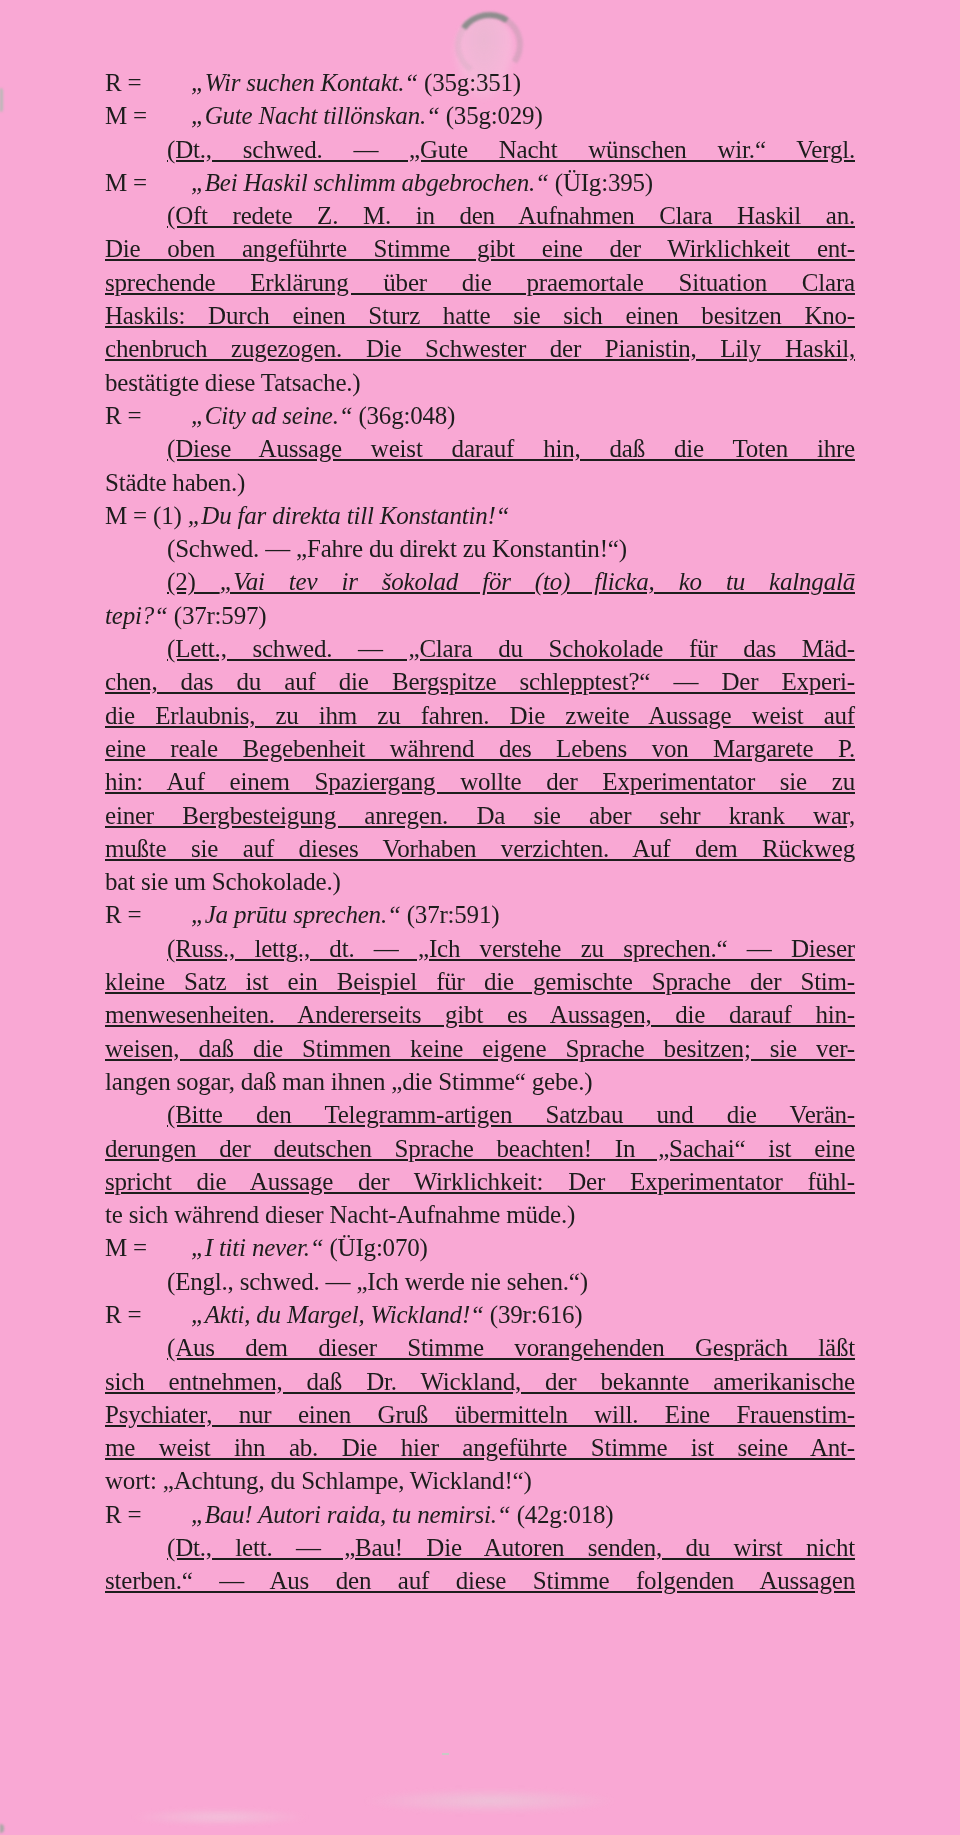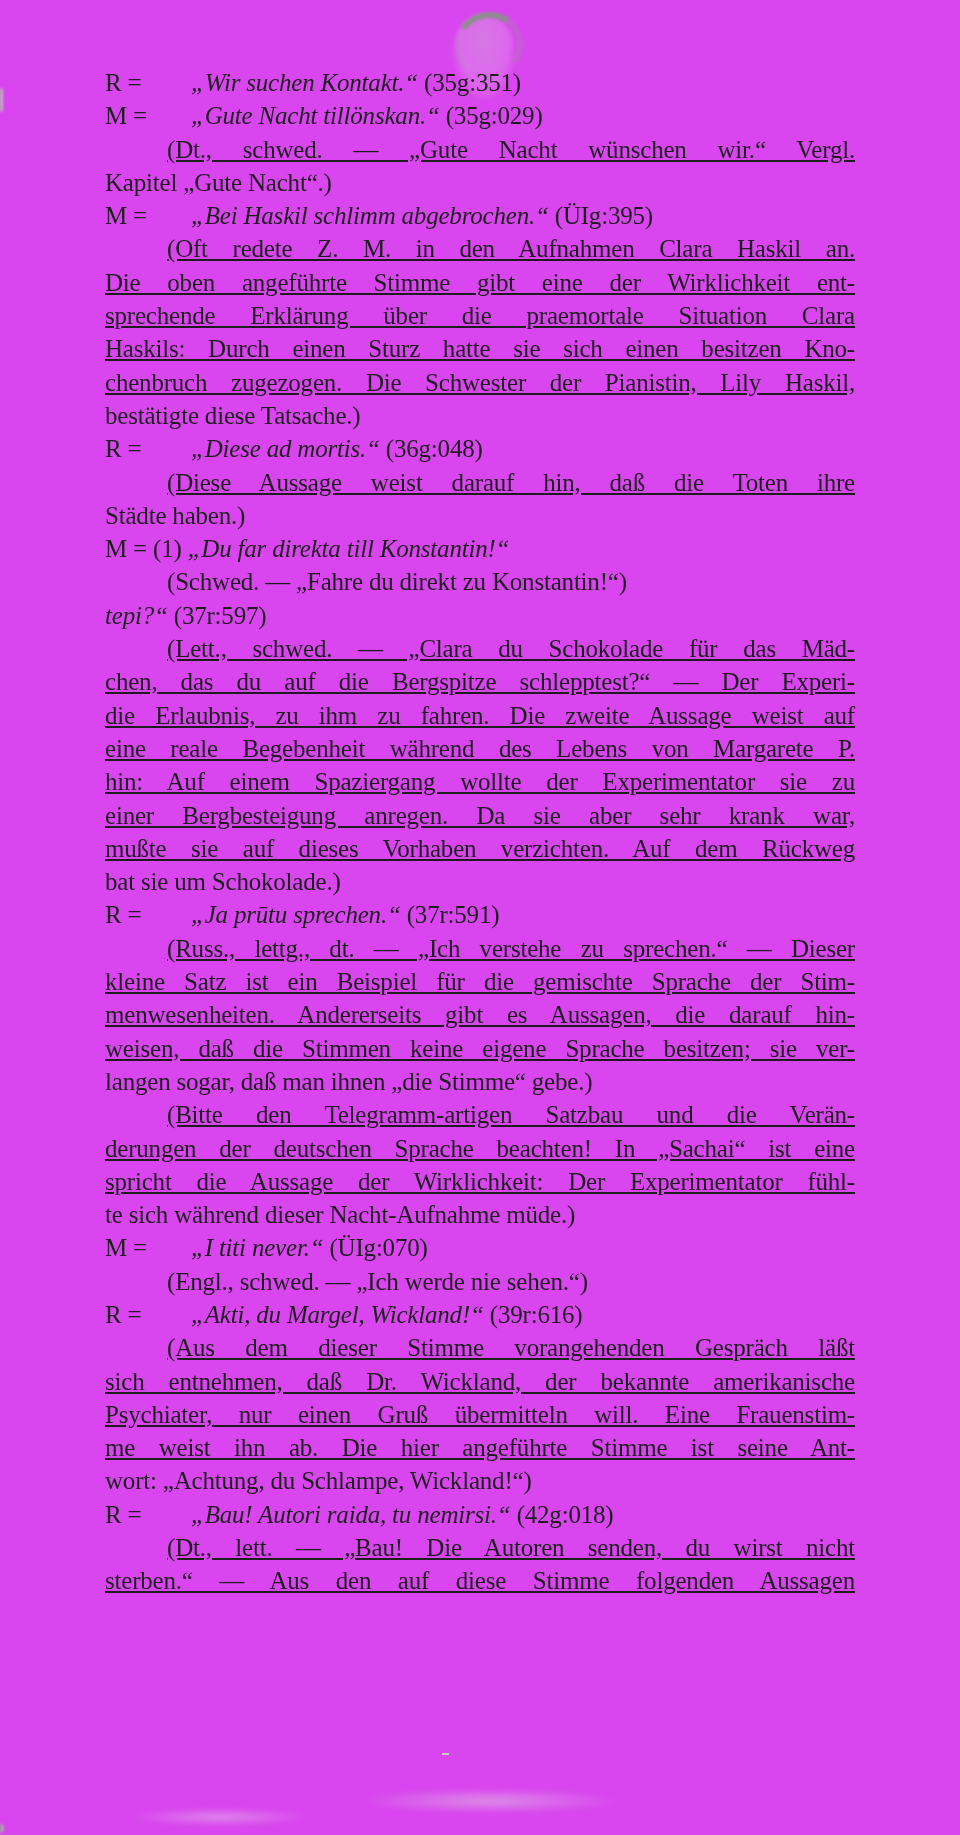--- a/index.html
+++ b/index.html
@@ -4,21 +4,21 @@
 <style>
   html, body {
     margin: 0;
     padding: 0;
     background: #fbfbfa;
   }
   .page {
     position: relative;
     width: 960px;
     height: 1835px;
-    background: #d946ef;
+    background: #f9a8d4;
     overflow: hidden;
     font-family: "Liberation Serif", "DejaVu Serif", serif;
     color: #1d1d1d;
   }
   .text-column {
     position: absolute;
     left: 105px;
     top: 66px;
     width: 750px;
   }
@@ -127,33 +127,33 @@
   <div class="curl-arc"></div>
   <div class="edge-mark-top"></div>
   <div class="edge-mark-bottom"></div>
   <div class="smudge-1"></div>
   <div class="smudge-2"></div>
   <div class="page-dash"></div>
   <div class="text-column">
       <div class="line"><span class="vlabel">R =</span><span class="it">„Wir suchen Kontakt.“</span><span class="rm"> (35g:351)</span></div>
       <div class="line"><span class="vlabel">M =</span><span class="it">„Gute Nacht tillönskan.“</span><span class="rm"> (35g:029)</span></div>
       <div class="line ind just"><span class="rm">(Dt., schwed. — „Gute Nacht wünschen wir.“ Vergl.</span></div>
-      <div class="line"><span class="rm">Kapitel „Gute Nacht“.)</span></div>
       <div class="line"><span class="vlabel">M =</span><span class="it">„Bei Haskil schlimm abgebrochen.“</span><span class="rm"> (ÜIg:395)</span></div>
       <div class="line ind just"><span class="rm">(Oft redete Z. M. in den Aufnahmen Clara Haskil an.</span></div>
       <div class="line just"><span class="rm">Die oben angeführte Stimme gibt eine der Wirklichkeit ent-</span></div>
       <div class="line just"><span class="rm">sprechende Erklärung über die praemortale Situation Clara</span></div>
       <div class="line just"><span class="rm">Haskils: Durch einen Sturz hatte sie sich einen besitzen Kno-</span></div>
       <div class="line just"><span class="rm">chenbruch zugezogen. Die Schwester der Pianistin, Lily Haskil,</span></div>
       <div class="line"><span class="rm">bestätigte diese Tatsache.)</span></div>
-      <div class="line"><span class="vlabel">R =</span><span class="it">„Diese ad mortis.“</span><span class="rm"> (36g:048)</span></div>
+      <div class="line"><span class="vlabel">R =</span><span class="it">„City ad seine.“</span><span class="rm"> (36g:048)</span></div>
       <div class="line ind just"><span class="rm">(Diese Aussage weist darauf hin, daß die Toten ihre</span></div>
       <div class="line"><span class="rm">Städte haben.)</span></div>
       <div class="line"><span class="rm">M = (1) </span><span class="it">„Du far direkta till Konstantin!“</span></div>
       <div class="line ind"><span class="rm">(Schwed. — „Fahre du direkt zu Konstantin!“)</span></div>
+      <div class="line ind just"><span class="rm">(2) </span><span class="it">„Vai tev ir šokolad för (to) flicka, ko tu kalngalā</span></div>
       <div class="line"><span class="it">tepi?“</span><span class="rm"> (37r:597)</span></div>
       <div class="line ind just"><span class="rm">(Lett., schwed. — „Clara du Schokolade für das Mäd-</span></div>
       <div class="line just"><span class="rm">chen, das du auf die Bergspitze schlepptest?“ — Der Experi-</span></div>
       <div class="line just"><span class="rm">die Erlaubnis, zu ihm zu fahren. Die zweite Aussage weist auf</span></div>
       <div class="line just"><span class="rm">eine reale Begebenheit während des Lebens von Margarete P.</span></div>
       <div class="line just"><span class="rm">hin: Auf einem Spaziergang wollte der Experimentator sie zu</span></div>
       <div class="line just"><span class="rm">einer Bergbesteigung anregen. Da sie aber sehr krank war,</span></div>
       <div class="line just"><span class="rm">mußte sie auf dieses Vorhaben verzichten. Auf dem Rückweg</span></div>
       <div class="line"><span class="rm">bat sie um Schokolade.)</span></div>
       <div class="line"><span class="vlabel">R =</span><span class="it">„Ja prūtu sprechen.“</span><span class="rm"> (37r:591)</span></div>

